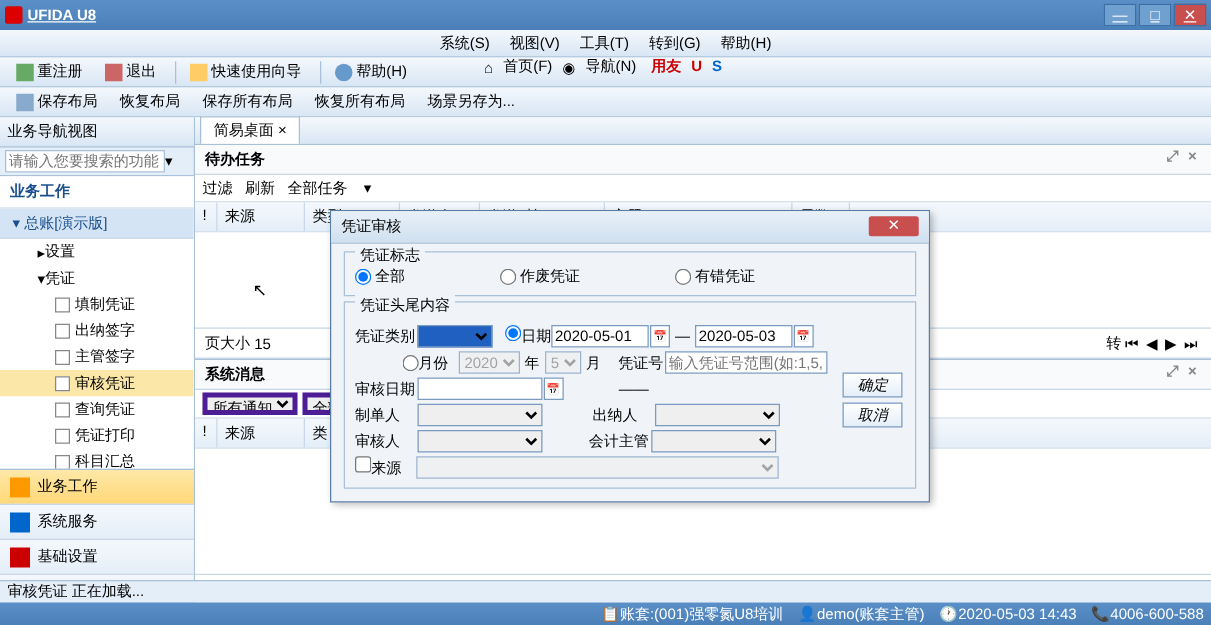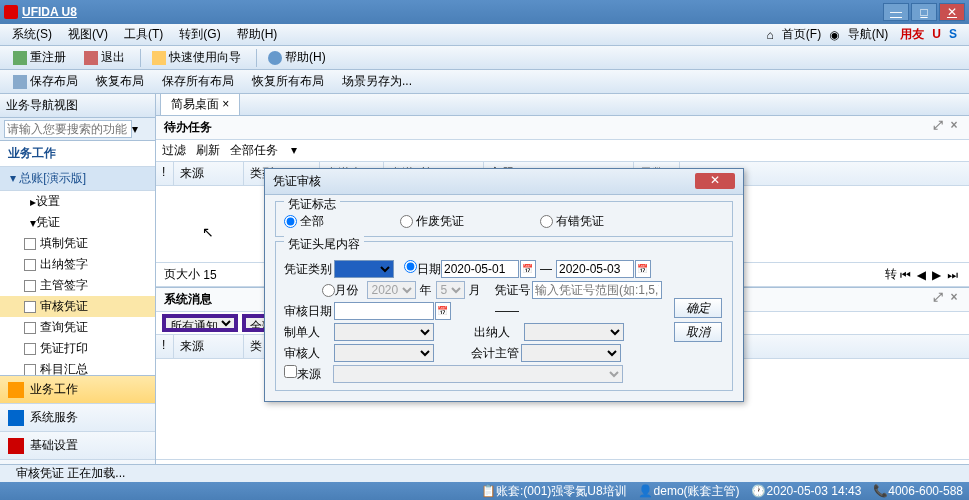--- a/index.html
+++ b/index.html
@@ -6,21 +6,21 @@
 body { width: 969px; height: 500px; background: #e8f0f8; overflow: hidden; position: relative; }
 
 
 .titlebar { height: 24px; background: linear-gradient(#5a8fc7, #4a7fb7); display: flex; align-items: center; padding: 0 4px; color: #fff; text-decoration: underline; }
 .titlebar .logo { width: 14px; height: 14px; background: #d00; border-radius: 2px; margin-right: 4px; display: inline-block; }
 .titlebar .title { flex: 1; font-weight: bold; }
 .titlebar .wbtn { width: 26px; height: 18px; background: #6fa0d0; margin-left: 2px; text-align: center; line-height: 16px; cursor: pointer; border: 1px solid #3a6fa7; }
 .titlebar .close { background: #c94f4f; }
 
 
-.menubar { height: 22px; background: linear-gradient(#f4f8fc, #d8e6f4); display: flex; align-items: center; padding: 0 4px; border-bottom: 1px solid #a8c0d8; }
+.menubar { height: 22px; background: linear-gradient(#f4f8fc, #d8e6f4); display: flex; align-items: center; padding: 0 4px; border-bottom: 1px solid #a8c0d8; flex-direction: column; }
 .menubar .menu-left { flex: 1; display: flex; }
 .menubar .mitem { padding: 2px 8px; cursor: pointer; }
 .menubar .mright { display: flex; align-items: center; }
 .menubar .mright span { margin: 0 4px; }
 .brand { font-weight: bold; color: #c00; margin-left: 6px; }
 
 
 .toolbar { height: 24px; background: linear-gradient(#f4f8fc, #d8e6f4); display: flex; align-items: center; padding: 0 6px; border-bottom: 1px solid #a8c0d8; }
 .tbtn { display: flex; align-items: center; padding: 2px 6px; margin-right: 4px; cursor: pointer; border: 1px solid transparent; }
 .tbtn .ic { width: 14px; height: 14px; margin-right: 3px; display: inline-block; }
@@ -29,21 +29,21 @@
 
 .main { display: flex; height: 390px; }
 .sidebar { width: 156px; background: #e4eef8; border-right: 1px solid #a8c0d8; display: flex; flex-direction: column; }
 .side-title { padding: 3px 6px; background: linear-gradient(#f4f8fc, #d8e6f4); border-bottom: 1px solid #a8c0d8; }
 .searchbox { padding: 2px 4px; border-bottom: 1px solid #a8c0d8; }
 .searchbox input { width: 128px; border: 1px solid #a8c0d8; padding: 1px 2px; }
 .side-h { padding: 4px 8px; font-weight: bold; color: #1a4f8f; border-bottom: 1px solid #c8d8e8; background: #fff; }
 .tree { flex: 1; background: #fff; overflow: hidden; }
 .tree-root { padding: 3px 10px; color: #1a4f8f; background: #d4e4f4; border-bottom: 1px solid #c8d8e8; }
 .tree-item { padding: 2px 4px 2px 30px; cursor: pointer; display: flex; align-items: center; }
-.tree-item.l2 { padding-left: 24px; }
+.tree-item.l2 { padding-left: 44px; }
 .tree-item.sel { background: #fbe7a8; }
 .tree-item .fic { width: 12px; height: 12px; background: #fff; border: 1px solid #888; margin-right: 4px; display: inline-block; }
 .side-btns { border-top: 1px solid #a8c0d8; }
 .side-btn { padding: 5px 8px; display: flex; align-items: center; cursor: pointer; border-bottom: 1px solid #c8d8e8; background: linear-gradient(#f4f8fc, #e4eef8); }
 .side-btn.active { background: linear-gradient(#ffe8a8, #ffd878); }
 .side-btn .sic { width: 16px; height: 16px; margin-right: 6px; display: inline-block; }
 .side-icons { display: flex; padding: 2px 4px; background: linear-gradient(#f4f8fc, #e4eef8); }
 .side-icons .si { width: 16px; height: 16px; margin: 2px; border: 1px solid #888; }
 
 
@@ -86,21 +86,21 @@
 .finput.sel { background: #2060c0; }
 .finput.sm { width: 50px; }
 .fdate { width: 78px; }
 .dash { margin: 0 4px; }
 .calbtn { width: 16px; height: 18px; border: 1px solid #7a9ac0; background: #fff; margin-left: 1px; cursor: pointer; display: inline-flex; align-items: center; justify-content: center; font-size: 9px; }
 .dlg-btns { position: absolute; right: 10px; top: 56px; display: flex; flex-direction: column; gap: 4px; }
 .dlg-btn { width: 48px; height: 20px; border: 1px solid #7a9ac0; background: linear-gradient(#fff, #e4eef8); cursor: pointer; text-align: center; line-height: 18px; font-style: italic; }
 .status2 { position: absolute; bottom: 0; left: 0; right: 0; height: 18px; background: linear-gradient(#5a8fc7, #4a7fb7); color: #fff; display: flex; align-items: center; padding: 0 6px; }
 .status2 .sitem { margin-left: 12px; display: flex; align-items: center; }
 .status2 .spacer { flex: 1; }
-.status-top { position: absolute; bottom: 18px; left: 0; right: 0; height: 18px; background: #e4eef8; border-top: 1px solid #a8c0d8; display: flex; align-items: center; padding: 0 16px; margin-top: 48px; }
+.status-top { position: absolute; bottom: 18px; left: 0; right: 0; height: 18px; background: #e4eef8; border-top: 1px solid #a8c0d8; display: flex; align-items: center; padding: 0 6px; margin-top: 48px; }
 
 select.finput { padding: 0; }
 </style>
 </head>
 <body>
 
 <div class="titlebar">
   <span class="logo"></span>
   <span class="title">UFIDA U8</span>
   <span class="wbtn">—</span>

